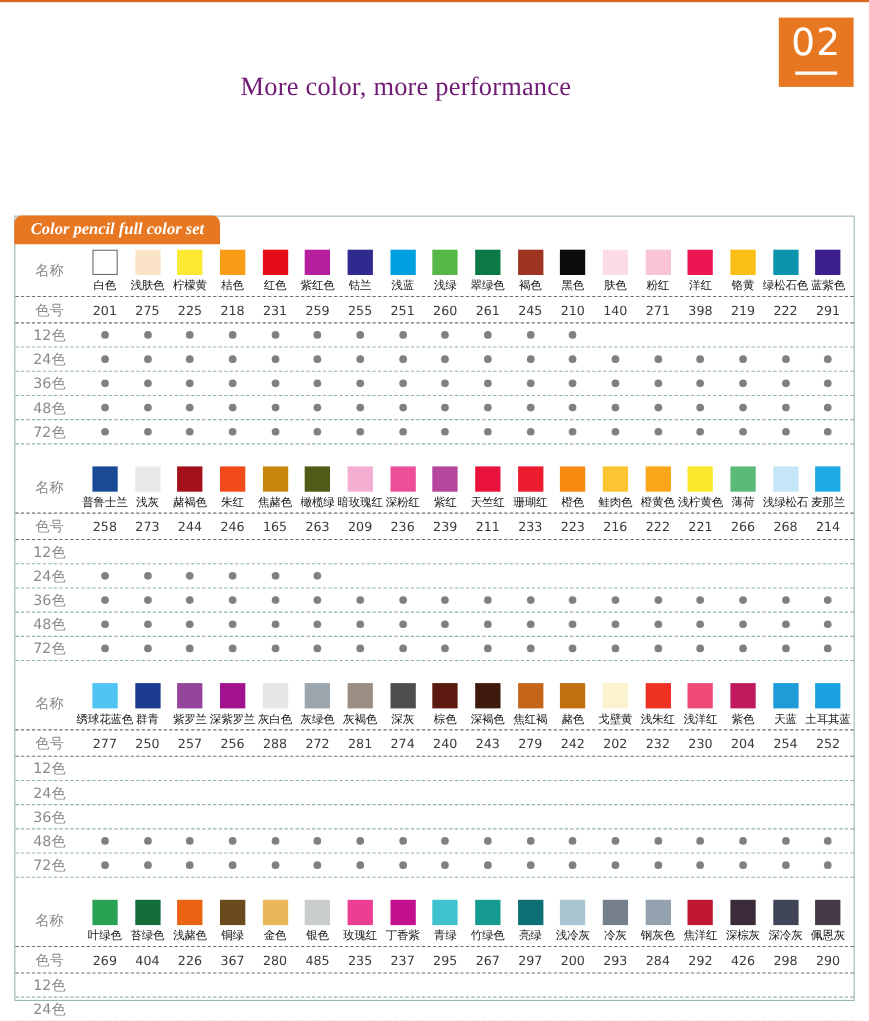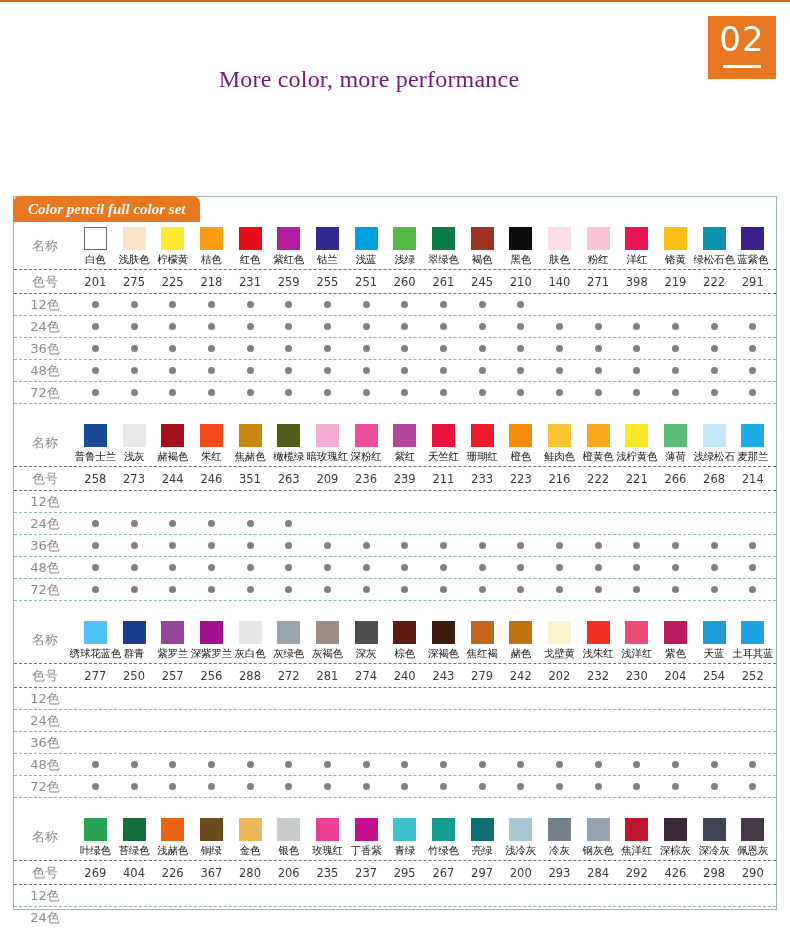--- a/index.html
+++ b/index.html
@@ -648,21 +648,21 @@
             <div class="cell">
               <span class="cnum">273</span>
             </div>
             <div class="cell">
               <span class="cnum">244</span>
             </div>
             <div class="cell">
               <span class="cnum">246</span>
             </div>
             <div class="cell">
-              <span class="cnum">351</span>
+              <span class="cnum">165</span>
             </div>
             <div class="cell">
               <span class="cnum">263</span>
             </div>
             <div class="cell">
               <span class="cnum">209</span>
             </div>
             <div class="cell">
               <span class="cnum">236</span>
             </div>
@@ -1519,21 +1519,21 @@
             <div class="cell">
               <span class="cnum">226</span>
             </div>
             <div class="cell">
               <span class="cnum">367</span>
             </div>
             <div class="cell">
               <span class="cnum">280</span>
             </div>
             <div class="cell">
-              <span class="cnum">206</span>
+              <span class="cnum">485</span>
             </div>
             <div class="cell">
               <span class="cnum">235</span>
             </div>
             <div class="cell">
               <span class="cnum">237</span>
             </div>
             <div class="cell">
               <span class="cnum">295</span>
             </div>

